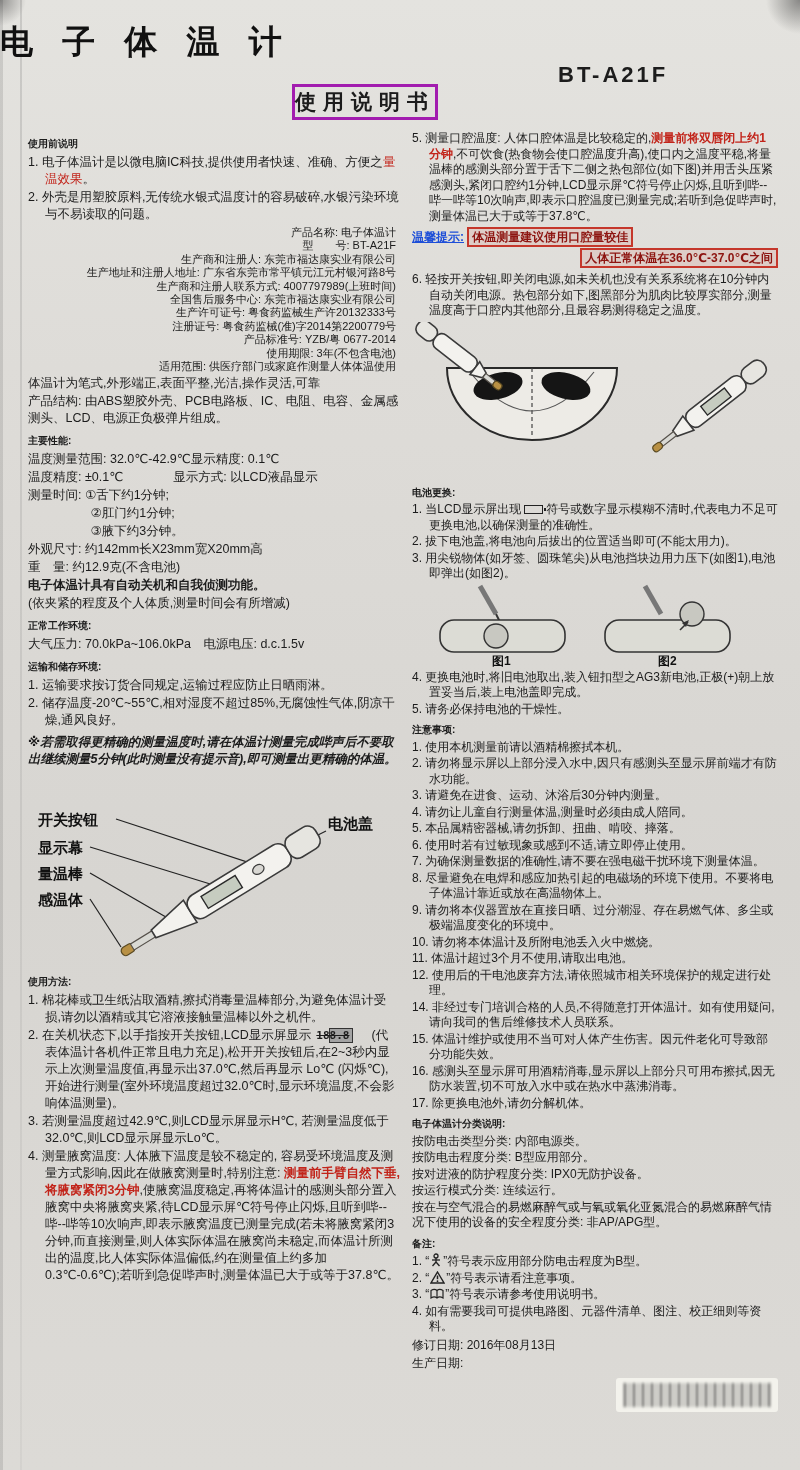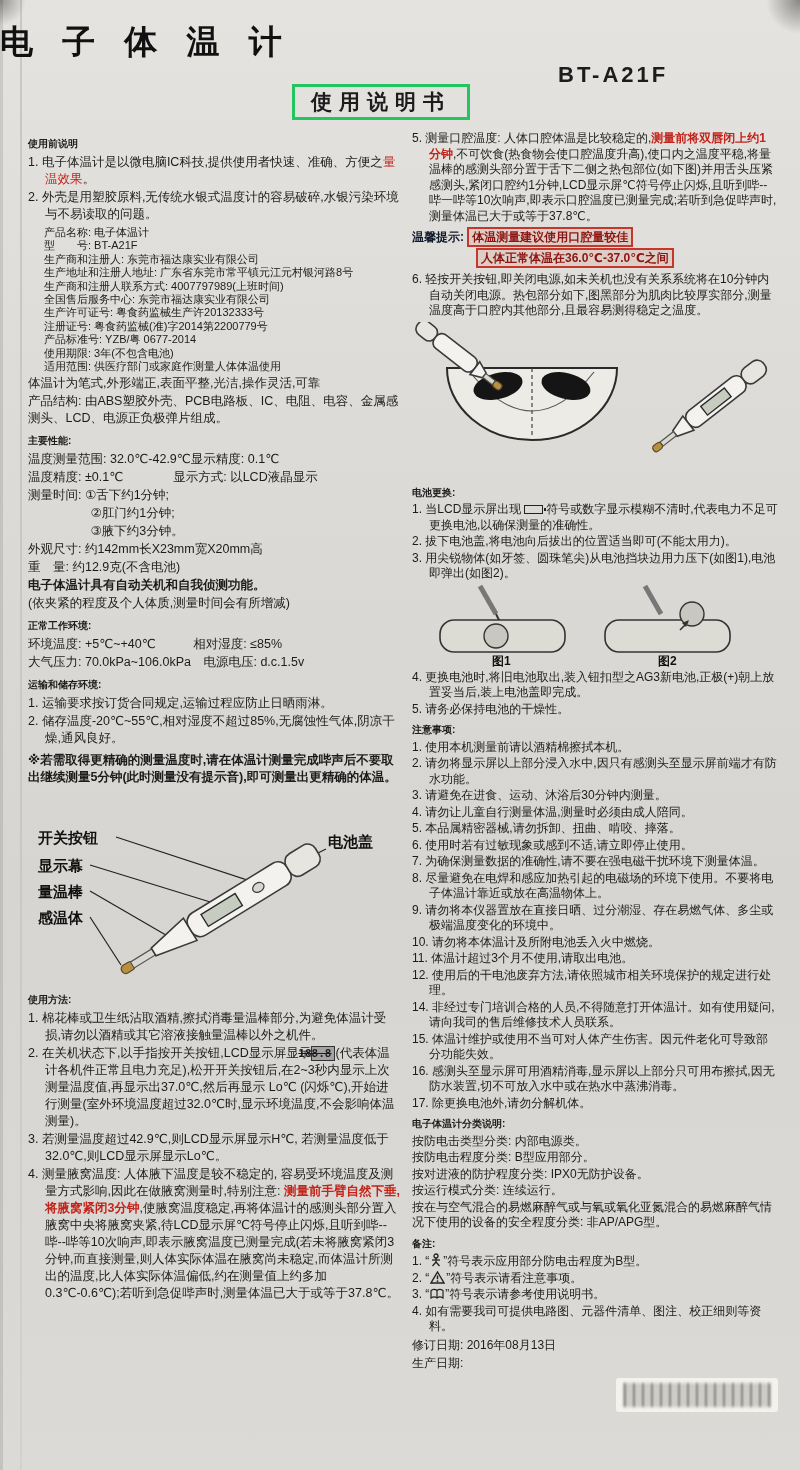--- a/index.html
+++ b/index.html
@@ -16,48 +16,48 @@
       radial-gradient(circle at 100% 0, rgba(45,45,45,.5), transparent 34px),
       linear-gradient(90deg, rgba(90,90,90,.18) 0 3px, transparent 3px);
   }
   .fold { position:absolute; left:20px; top:0; width:2px; height:100%;
     background:linear-gradient(180deg, rgba(120,120,120,.25), rgba(120,120,120,.08)); }
 
   
   .page-title { position:absolute; top:20px; left:0; width:100%; 
     font-size:33px; font-weight:900; letter-spacing:10px; color:#111; }
   .model { position:absolute; top:62px; left:558px; font-size:22px; font-weight:bold; letter-spacing:3px; }
-  .manual-box { position:absolute; top:84px; left:292px; border:3px solid #22c55e;
-    padding:1px 16px; font-size:21px; font-weight:bold; letter-spacing:7px; }
+  .manual-box { position:absolute; top:84px; left:292px; border:3px solid #a21caf;
+    padding:1px 0; font-size:21px; font-weight:bold; letter-spacing:7px; }
 
   
   .col { position:absolute; top:130px; }
   .col-left  { left:28px;  width:372px; font-size:12.5px; line-height:17px; }
   .col-right { left:412px; width:366px; font-size:12px;   line-height:15.5px; }
 
   .sec { font-size:10px; font-weight:bold; margin:5px 0 2px; }
   p { margin:1px 0; }
   .li { padding-left:17px; text-indent:-17px; }
   .flush { padding-left:0; text-indent:0; }
   .pre { white-space:pre-wrap; }
   .bold { font-weight:bold; }
   .red { color:#c2241a; }
-  .info-block { margin:3px 16px; }
+  .info-block { margin:3px 4px;text-align:right; }
   .info-line { font-size:11px; line-height:12.4px; }
-  .tipnote { font-weight:bold; margin:5px 0; }
+  .tipnote { font-weight:bold; margin:5px 0;font-style:italic; }
 
   .warmtip { margin:3px 0 4px; }
-  .wt-label { color:#0f172a; font-weight:bold; }
+  .wt-label { color:#1d4ed8; font-weight:bold;text-decoration:underline; }
   .wt-box { display:inline-block; border:2px solid #c5372b; background:rgba(205,60,40,.10);
     color:#8d1410; font-weight:bold; padding:0 3px; line-height:16px; }
-  .wt-line2 { margin-left:64px; margin-top:1px; }
+  .wt-line2 { margin-left:64px; margin-top:1px;text-align:right; }
 
   .lcd-box { display:inline-block; border:1.5px solid #333; background:#a3a3a3;
     font-family:"DejaVu Sans Mono",monospace; font-weight:bold; font-size:11px;
-    padding:0 3px; line-height:13px; margin:0 0; text-decoration:line-through; }
+    padding:0 3px; line-height:13px; margin:0 18px; text-decoration:line-through; }
   .batt-icon { display:inline-block; width:19px; height:9px; border:1.5px solid #222;
     position:relative; margin:0 3px; vertical-align:-1px; }
   .batt-icon::after { content:""; position:absolute; right:-4px; top:1.5px; width:2.5px; height:3px; background:#222; }
 
   .sym { vertical-align:-2px; margin:0 1px; }
 
   svg .cl { stroke:#222; stroke-width:1.2; }
   svg .body { fill:#f3f2ee; stroke:#3a3a3a; stroke-width:1.6; }
   svg .rod  { fill:#d9d9d4; stroke:#55504a; stroke-width:1.2; }
   svg .tip  { fill:#b89044; stroke:#5a4a22; stroke-width:1.2; }
@@ -123,21 +123,20 @@
       <p class="pre flush">外观尺寸: 约142mm长X23mm宽X20mm高</p>
       <p class="pre flush">重　量: 约12.9克(不含电池)</p>
     </div>
 
   <p class="bold">电子体温计具有自动关机和自我侦测功能。</p>
   <p>(依夹紧的程度及个人体质,测量时间会有所增减)</p>
 
   <div class="sec">正常工作环境:</div>
   <div>
 
-  <p class="pre flush">环境温度: +5℃~+40℃　　　相对湿度: ≤85%</p>
       <p class="pre flush">大气压力: 70.0kPa~106.0kPa　电源电压: d.c.1.5v</p>
     </div>
 
   <div class="sec">运输和储存环境:</div>
   <div>
 
   <p class="li">1. 运输要求按订货合同规定,运输过程应防止日晒雨淋。</p>
       <p class="li">2. 储存温度-20℃~55℃,相对湿度不超过85%,无腐蚀性气体,阴凉干燥,通风良好。</p>
     </div>
 

